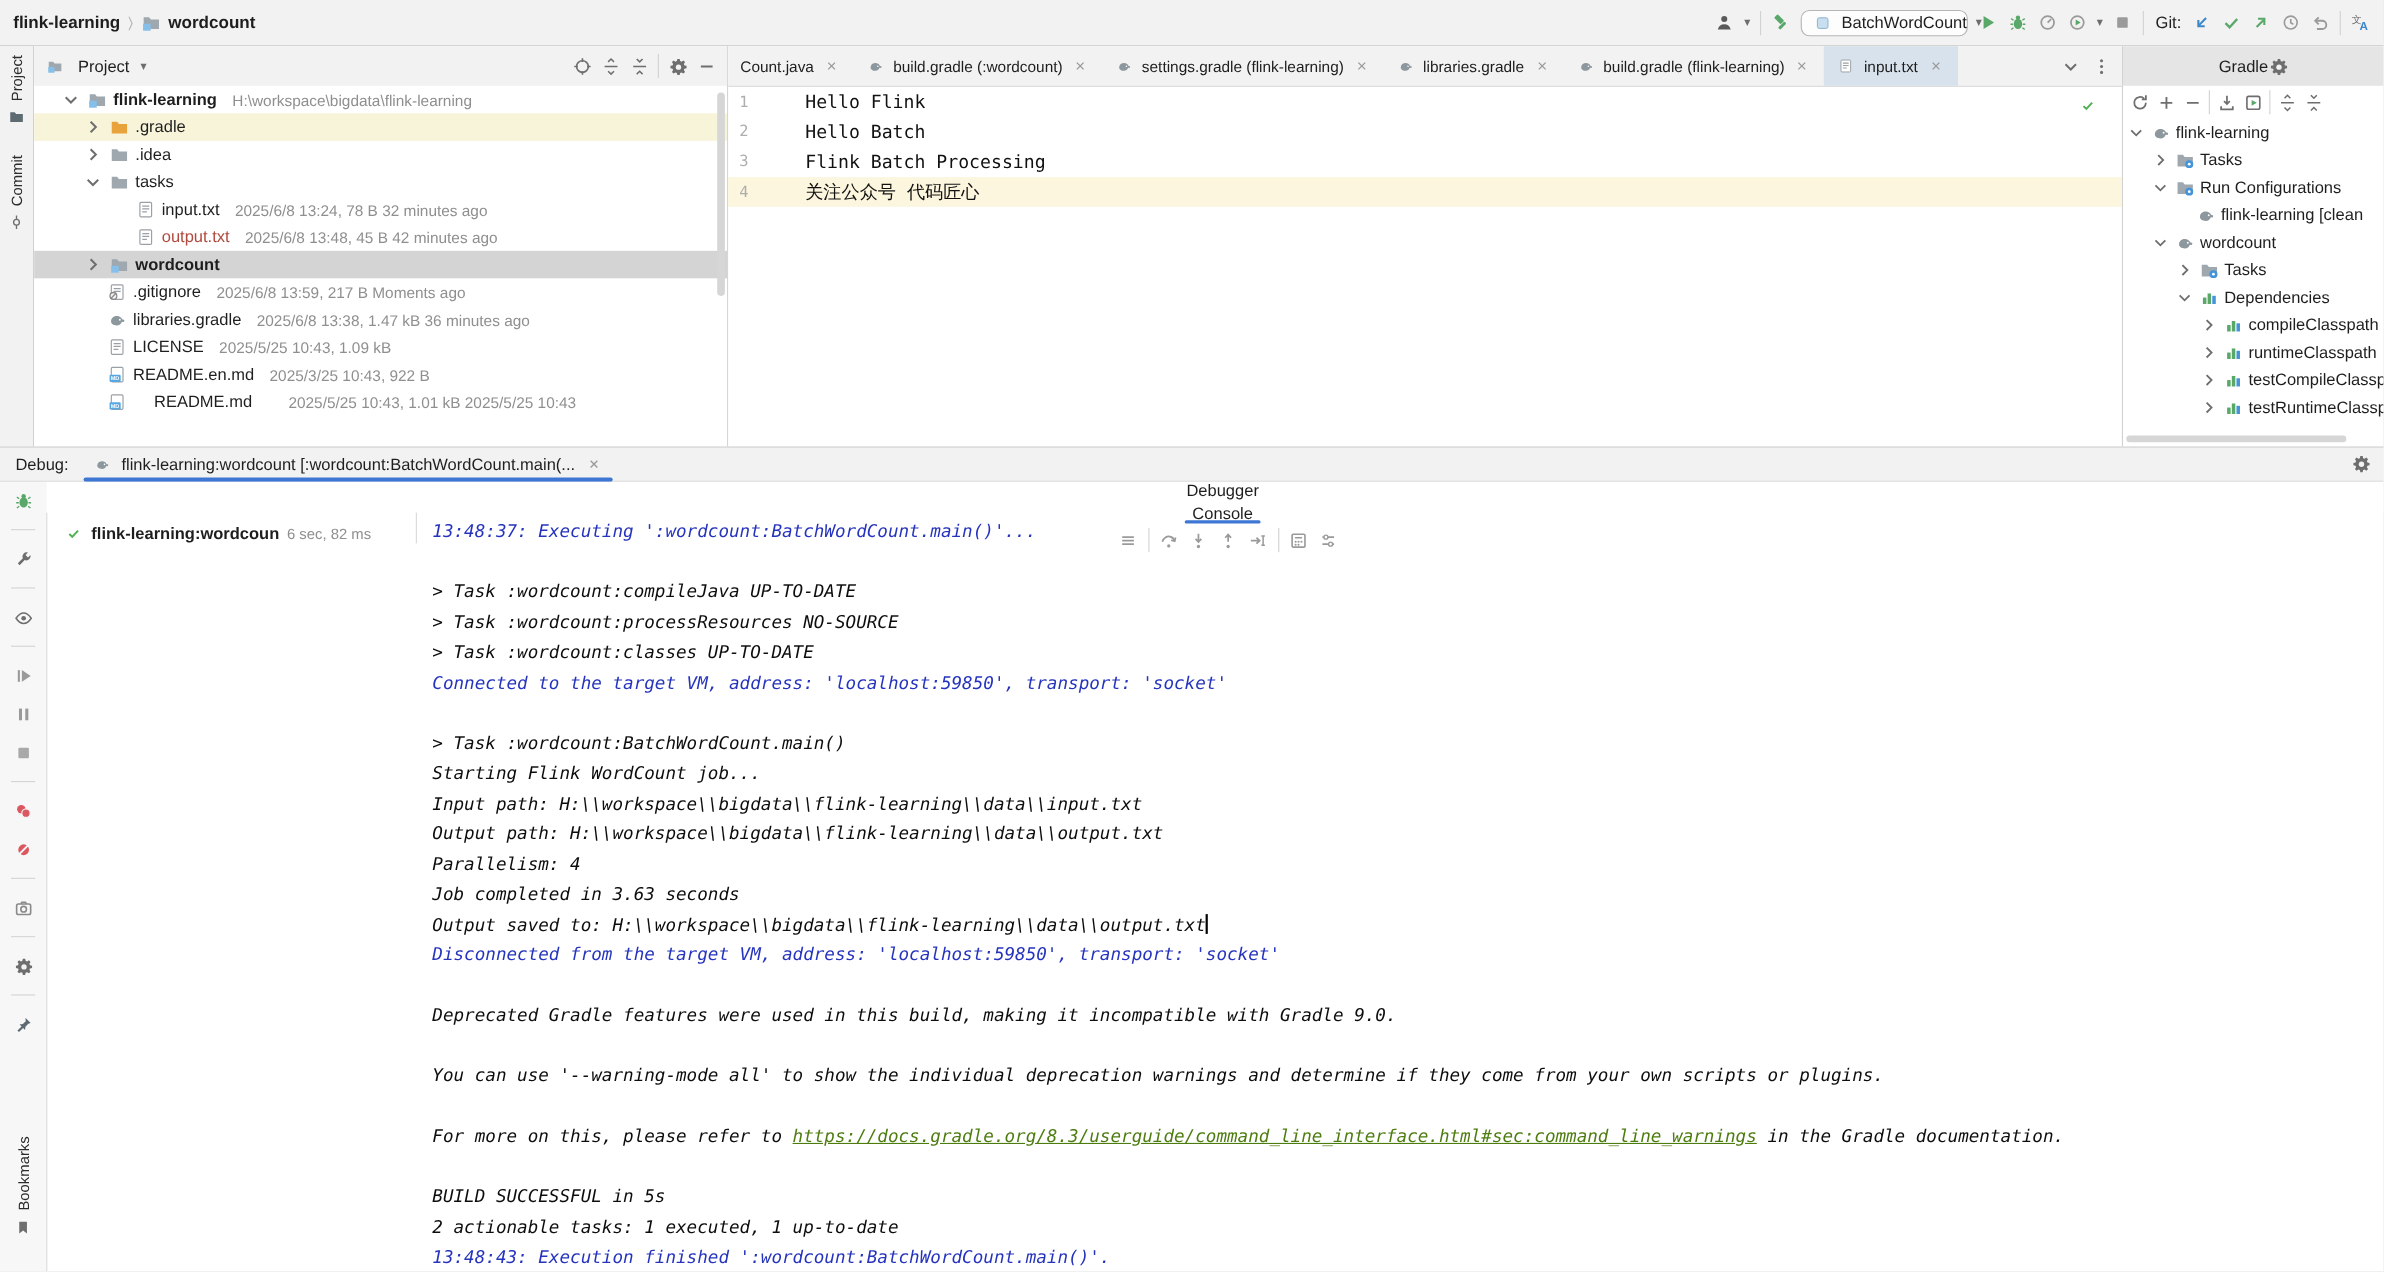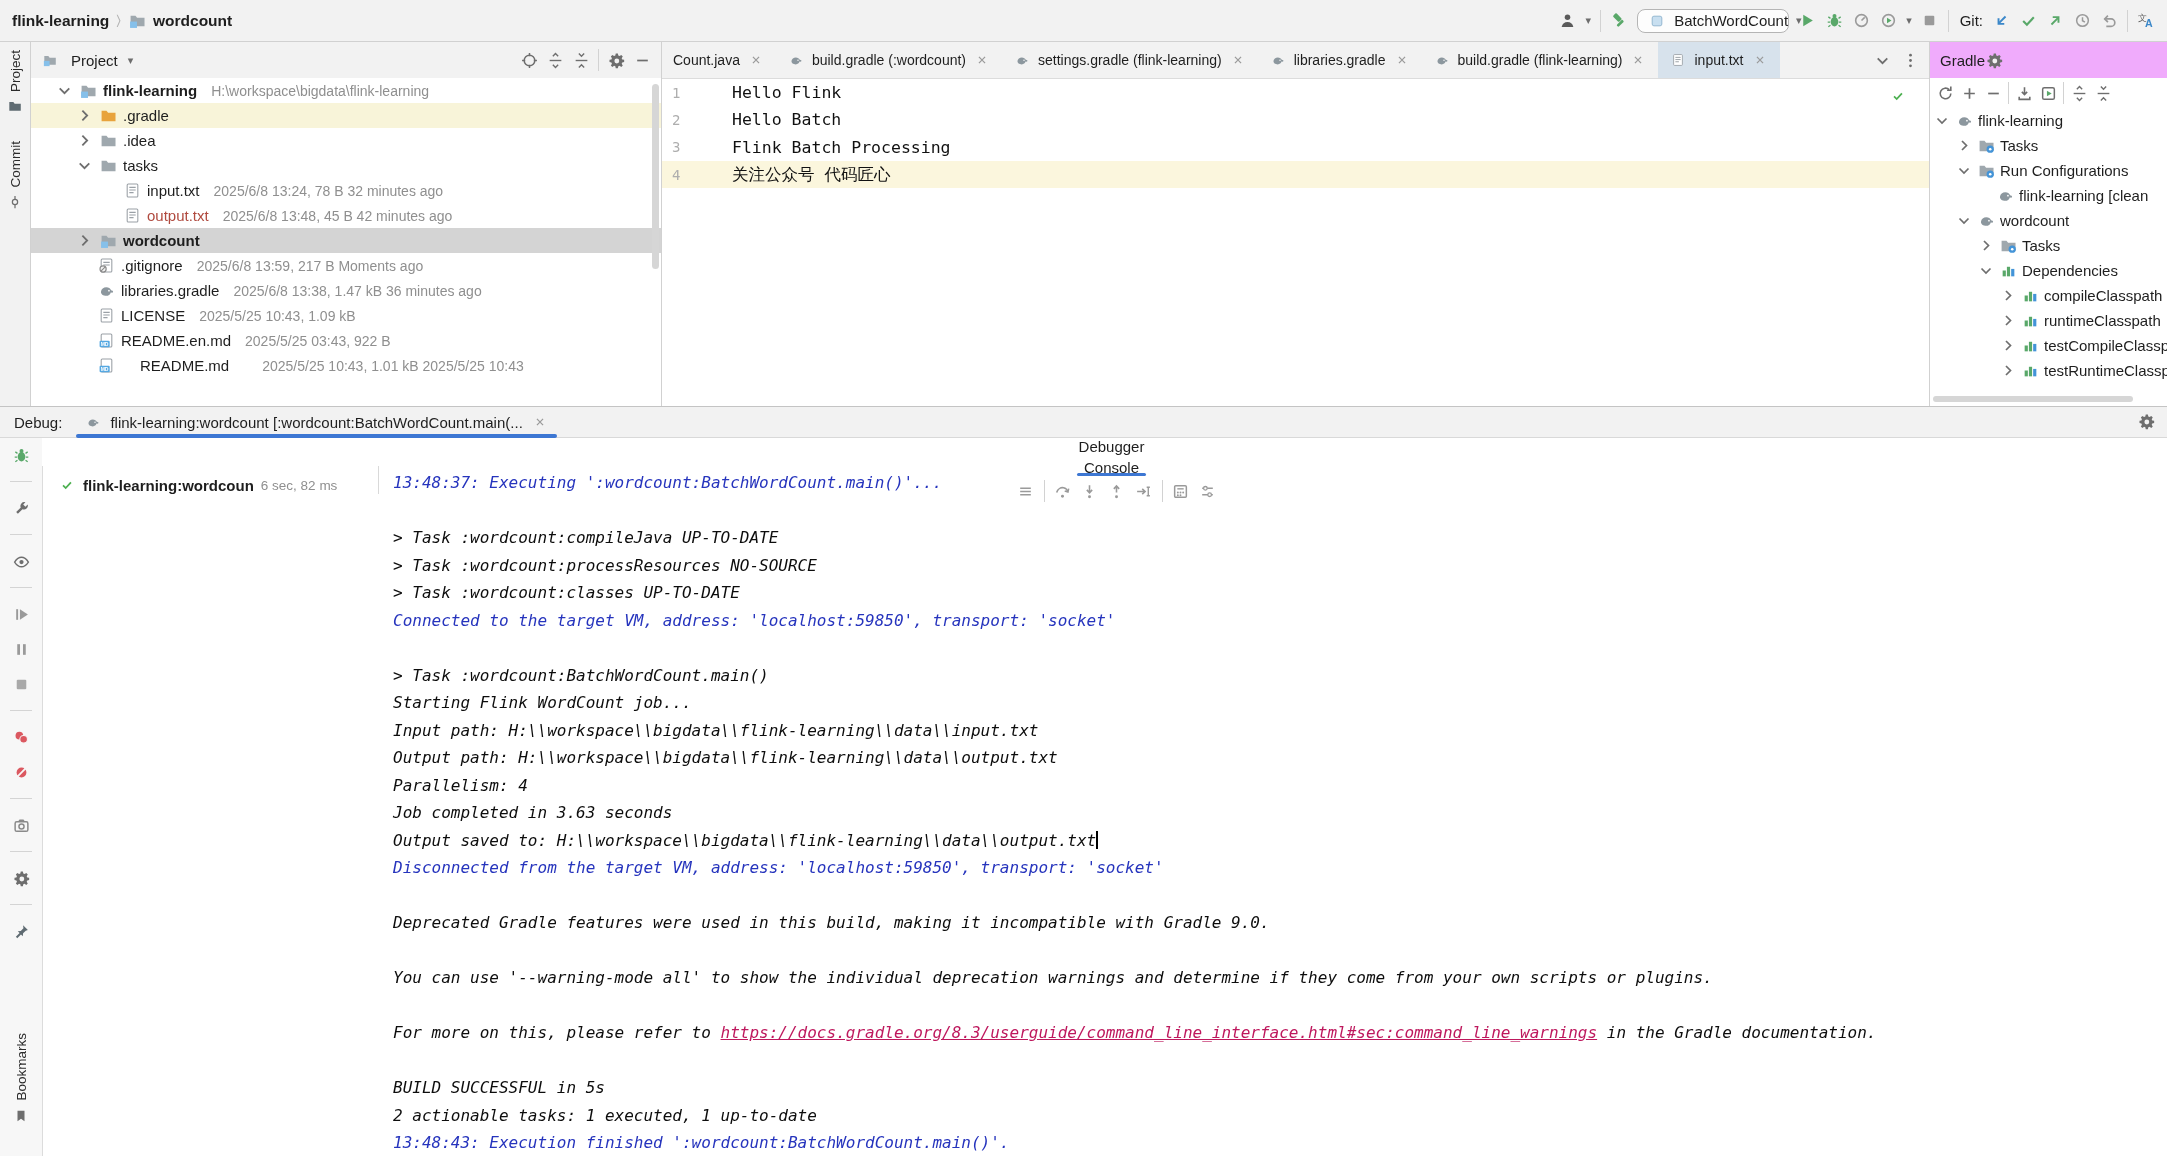--- a/index.html
+++ b/index.html
@@ -53,22 +53,22 @@
   .tabs-end{margin-left:auto;display:flex;align-items:center;gap:10px;padding-right:10px;}
   .code{flex:1;position:relative;font-family:"DejaVu Sans Mono",monospace;}
   .crow{display:flex;height:27.3px;align-items:center;}
   .crow .gut{width:70px;flex:none;padding-left:10px;box-sizing:border-box;
              color:#aeaeae;font-size:14px;}
   .crow .src{font-size:16.5px;color:#111;white-space:pre;}
   .crow.cur{background:#fbf6dd;}
   .ed-check{position:absolute;top:8px;right:22px;}
   
   .gpanel{width:237px;flex:none;background:#ffffff;display:flex;flex-direction:column;position:relative;}
-  .gheader{height:36px;flex:none;background:#f0abfc;display:flex;align-items:center;
-           padding:0 10px;justify-content:flex-start;}
+  .gheader{height:36px;flex:none;background:#e5e5e5;display:flex;align-items:center;
+           padding:0 10px;justify-content:center;}
   .gtoolbar{height:30px;flex:none;display:flex;align-items:center;gap:6px;padding:0 6px;}
   .gtree{flex:1;overflow:hidden;}
   .grow{height:25px;display:flex;align-items:center;gap:5px;white-space:nowrap;overflow:hidden;}
   .grow .chev{width:16px;flex:none;}
   .grow .lab{font-size:15px;}
   .ghscroll{position:absolute;bottom:4px;left:3px;width:200px;height:6px;background:#d6d6d6;border-radius:3px;}
   
   .debug{position:absolute;top:406px;left:0;right:0;bottom:0;background:#fff;border-top:1px solid #c4c4c4;}
   .dheader{height:30px;background:#f2f2f2;border-bottom:1px solid #d9d9d9;display:flex;
            align-items:center;padding-left:14px;position:relative;}
@@ -88,21 +88,21 @@
   .dtabbtn .ul{position:absolute;left:6px;right:6px;bottom:0;height:3.5px;background:#3d77d3;border-radius:2px;}
   .dtabs .ticons{display:flex;align-items:center;gap:9px;margin-left:10px;}
   .dcontent{position:absolute;left:42px;right:0;top:28px;bottom:0;display:flex;}
   .druninfo{width:337px;flex:none;border-right:1px solid #d9d9d9;padding:10px 0 0 16px;
             box-sizing:border-box;display:flex;align-items:center;gap:7px;height:fit-content;}
   .druninfo .nm{font-weight:bold;white-space:nowrap;}
   .druninfo .tm{color:#8f8f8f;font-size:13.5px;white-space:nowrap;}
   .console{flex:1;overflow:hidden;padding:3px 0 0 14px;font-family:"DejaVu Sans Mono",monospace;
            font-size:16px;line-height:27.5px;white-space:pre;color:#0d0d0d;font-style:italic;}
   .cl-blue{color:#2634bd;}
-  .cl-link{color:#be185d;text-decoration:underline;}
+  .cl-link{color:#4d7c0f;text-decoration:underline;}
   .caret{display:inline-block;width:1.5px;height:18px;background:#000;vertical-align:-3px;}
 </style>
 </head>
 <body>
 
 <div class="app">
 
   <div class="topbar">
     <div class="crumbs">
       <span>flink-learning</span>
@@ -397,21 +397,21 @@
           </div>
           <div class="trow" style="padding-left: 66px;">
             <span class="icn">
               <svg viewBox="0 0 16 16">
                 <rect x="3" y="1.8" width="10" height="12.4" rx="1" fill="#fff" stroke="#9aa0a6"></rect>
                 <rect x="1.5" y="8.2" width="9.5" height="6.2" rx="1" fill="#55a8e2"></rect>
                 <text x="6.2" y="13.1" font-size="4.8" fill="#fff" text-anchor="middle" font-family="sans-serif" font-weight="bold">MD</text>
               </svg>
             </span>
             <span class="lab">README.en.md</span>
-            <span class="meta">2025/5/25 03:43, 922 B</span>
+            <span class="meta">2025/3/25 10:43, 922 B</span>
           </div>
           <div class="trow" style="padding-left: 66px; gap: 25px;">
             <span class="icn">
               <svg viewBox="0 0 16 16">
                 <rect x="3" y="1.8" width="10" height="12.4" rx="1" fill="#fff" stroke="#9aa0a6"></rect>
                 <rect x="1.5" y="8.2" width="9.5" height="6.2" rx="1" fill="#55a8e2"></rect>
                 <text x="6.2" y="13.1" font-size="4.8" fill="#fff" text-anchor="middle" font-family="sans-serif" font-weight="bold">MD</text>
               </svg>
             </span>
             <span class="lab">README.md</span>

